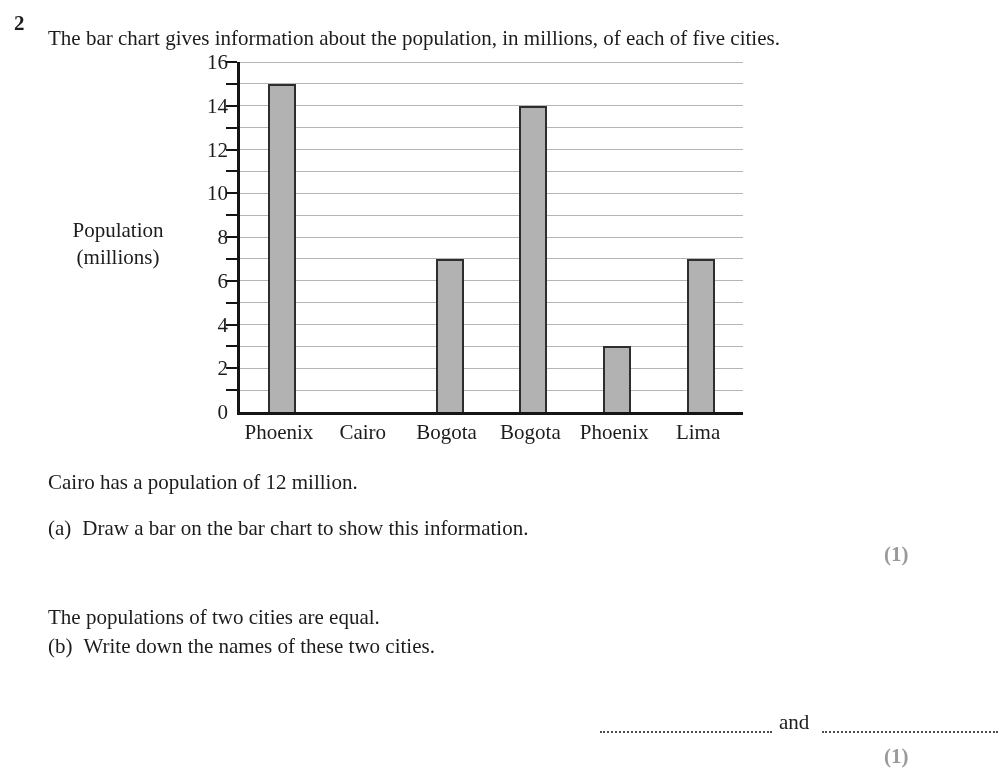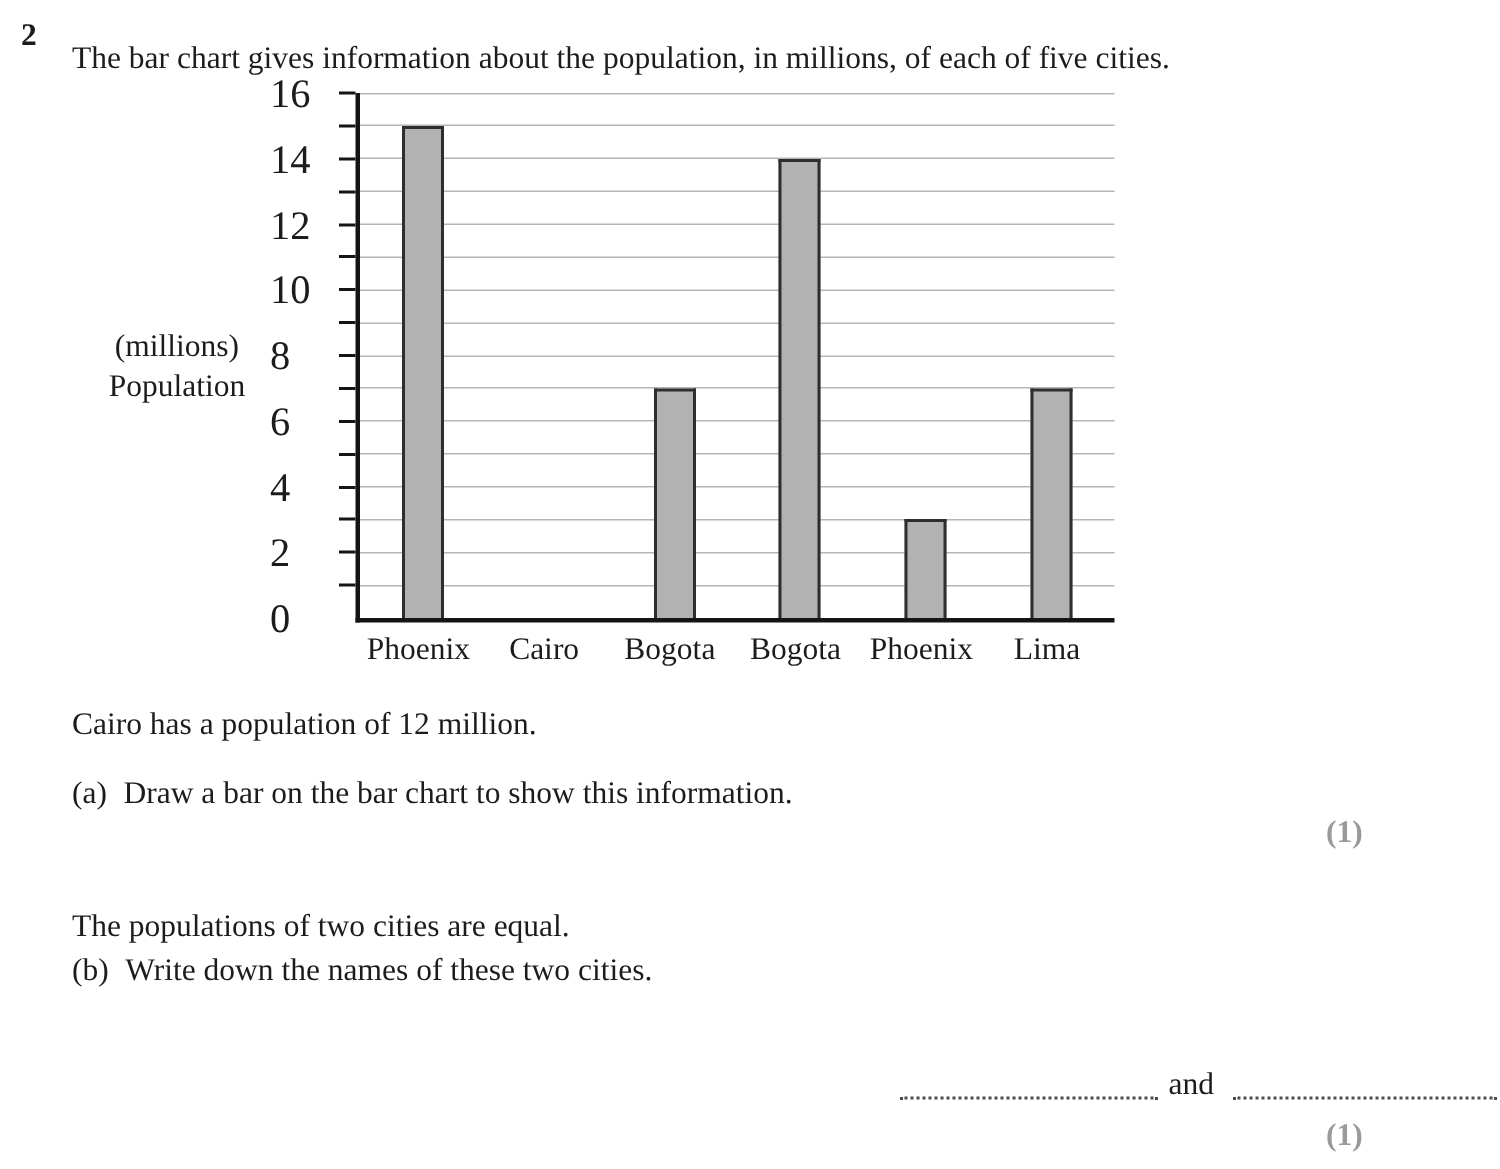--- a/index.html
+++ b/index.html
@@ -14,21 +14,21 @@
   .page{
     position:relative;width:1000px;height:779px;background:#ffffff;
     font-family:"Liberation Serif","DejaVu Serif",serif;color:var(--ink);overflow:hidden;
   }
   .abs{position:absolute;}
   .txt{font-size:21px;line-height:23px;white-space:nowrap;}
   .qnum{left:14px;top:12px;font-weight:bold;}
   .intro{left:48px;top:12px;margin-top:15px;}
   .ylabel{left:58px;top:217px;width:120px;text-align:center;font-size:21px;line-height:27px;}
   #ylabels{left:180px;top:62px;width:48px;height:350px;}
-  .ylab{position:absolute;right:0;width:48px;font-size:27px;line-height:22px;}
+  .ylab{position:absolute;right:0;width:48px;text-align:right;font-size:21px;line-height:22px;}
   #plot{
     left:237px;top:62px;width:503px;height:350px;
     border-left:3px solid var(--axis);border-bottom:3px solid var(--axis);
   }
   .gridline{position:absolute;left:0;right:0;height:1px;background:var(--grid);}
   .ytick{position:absolute;left:-14px;width:11px;height:2px;background:var(--axis);}
   .bar{
     position:absolute;bottom:0;width:28px;box-sizing:border-box;
     background:var(--bar);border:2px solid var(--barborder);border-bottom:none;
   }
@@ -49,22 +49,22 @@
 </style>
 </head>
 <body>
 
 <div class="page">
 
   <span class="abs txt qnum">2</span>
   <span class="abs txt intro">The bar chart gives information about the population, in millions, of each of five cities.</span>
 
   <div class="abs ylabel">
+    <div>Population</div>
     <div>(millions)</div>
-    <div>Population</div>
   </div>
 
   <div class="abs" id="ylabels">
       <div class="ylab" style="top: 339px;">0</div>
       <div class="ylab" style="top: 295.25px;">2</div>
       <div class="ylab" style="top: 251.5px;">4</div>
       <div class="ylab" style="top: 207.75px;">6</div>
       <div class="ylab" style="top: 164px;">8</div>
       <div class="ylab" style="top: 120.25px;">10</div>
       <div class="ylab" style="top: 76.5px;">12</div>

